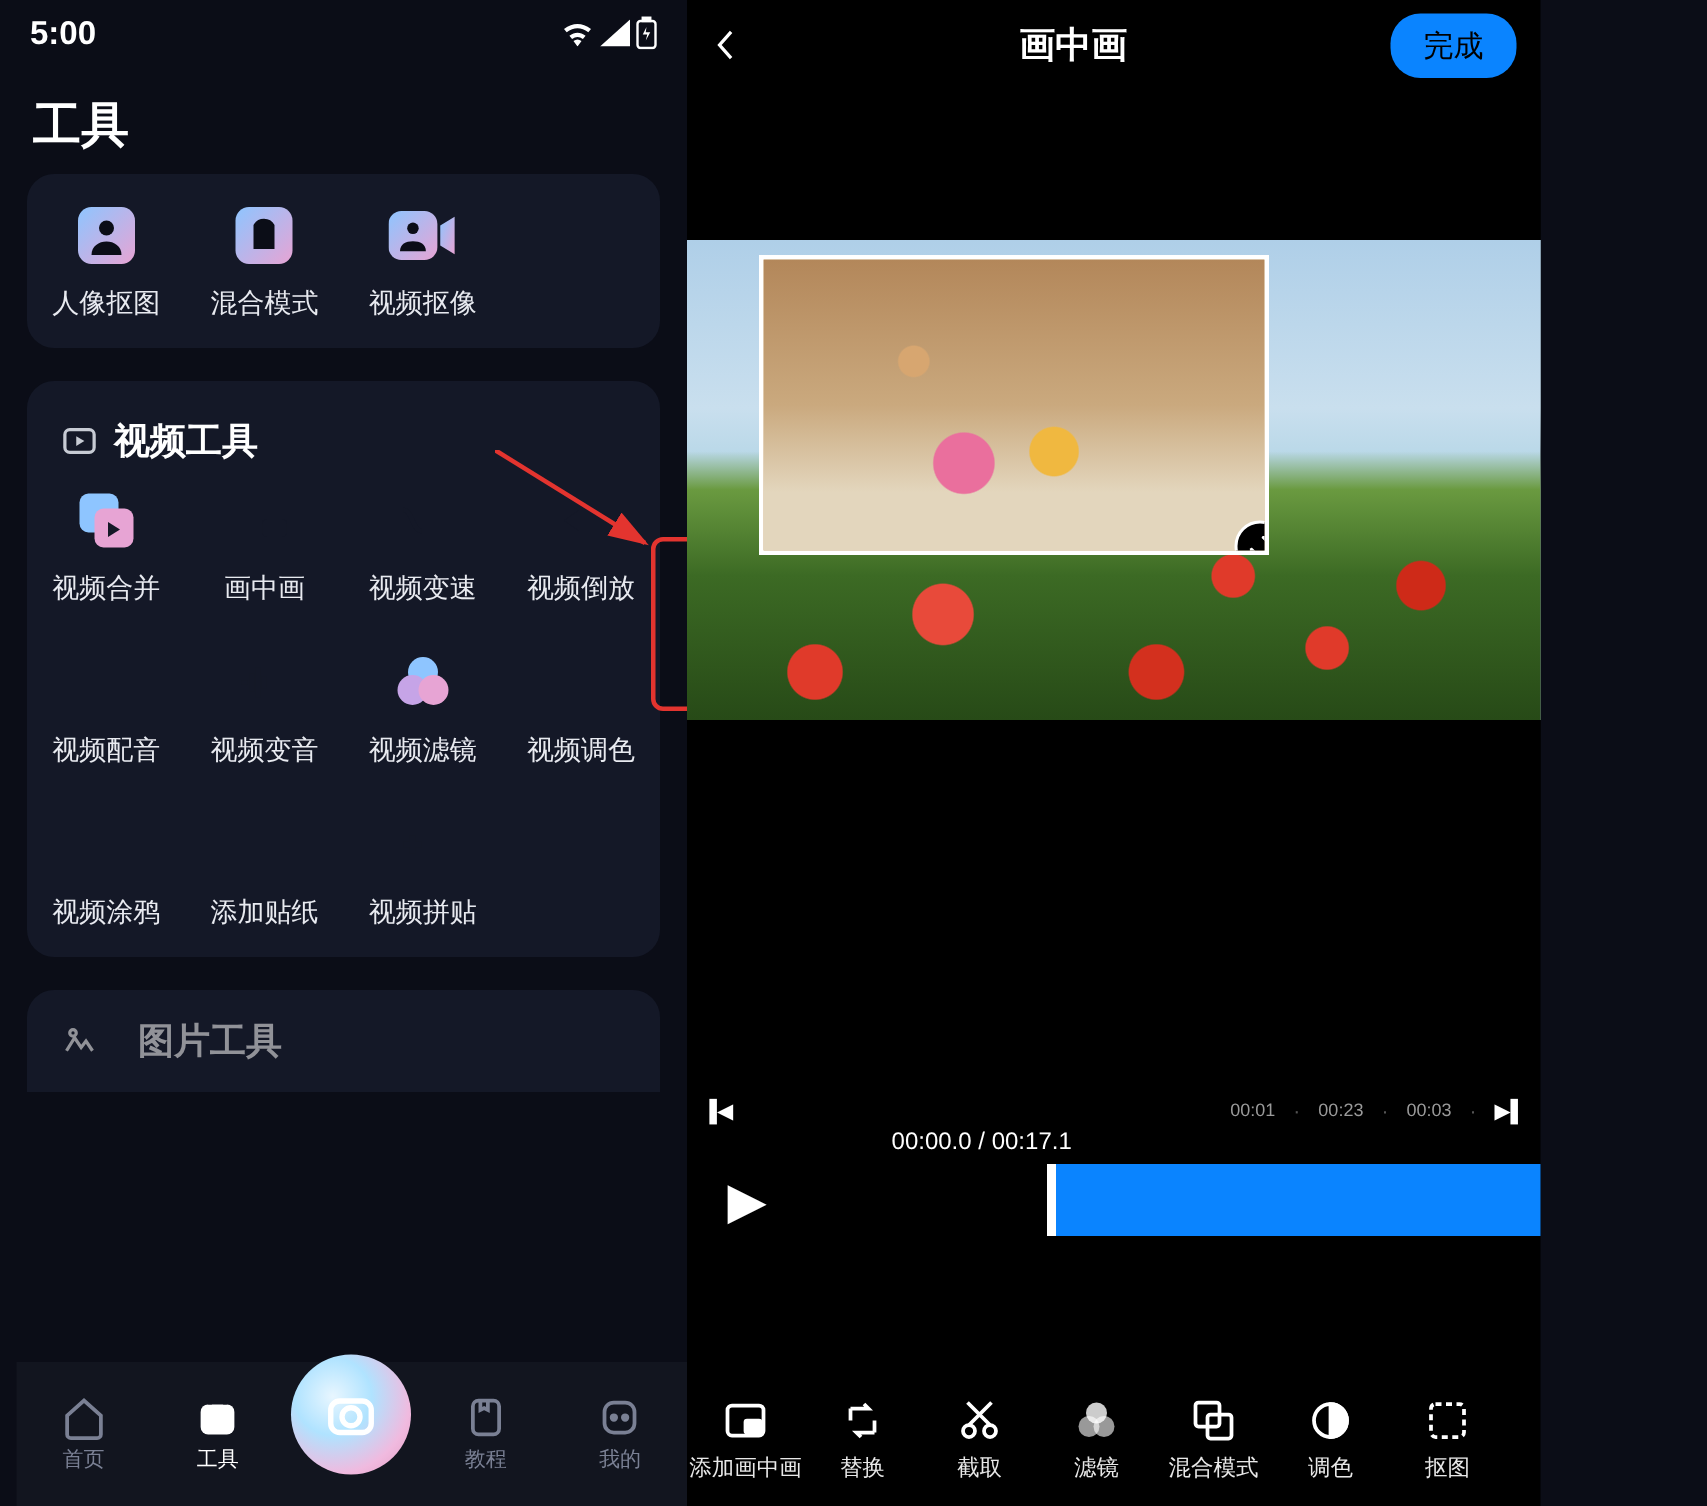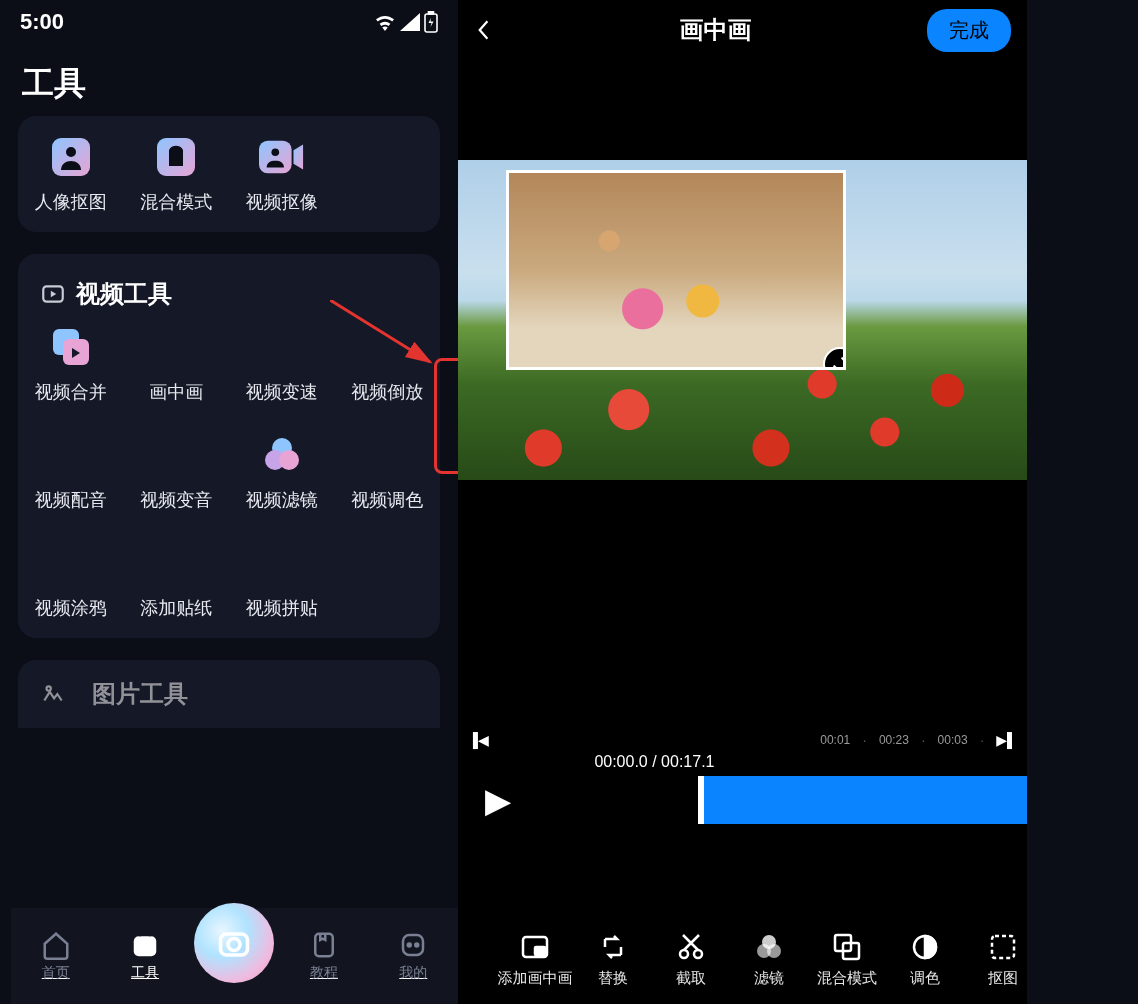--- a/index.html
+++ b/index.html
@@ -104,21 +104,20 @@
   }
   
   .bottom-nav {
     position: absolute;
     bottom: 0; left: 11px; right: 0;
     height: 96px;
     background: #12151f;
     display: grid;
     grid-template-columns: repeat(5, 1fr);
     align-items: center;
-    text-decoration: underline;
   }
   .nav-item {
     display: flex;
     flex-direction: column;
     align-items: center;
     gap: 4px;
     cursor: pointer;
   }
   .nav-icon { font-size: 26px; color: #7a8094; }
   .nav-label { font-size: 14px; color: #7a8094; }
@@ -267,23 +266,22 @@
     border-left: 6px solid #fff;
   }
   
   .editor-tools {
     position: absolute;
     bottom: 0; left: 0; right: 0;
     height: 92px;
     display: flex;
     align-items: center;
     gap: 8px;
-    padding: 0 16px;
+    padding: 0 4px;
     overflow: hidden;
-    margin-left: 26px;
   }
   .etool {
     display: flex;
     flex-direction: column;
     align-items: center;
     gap: 4px;
     min-width: 70px;
     cursor: pointer;
   }
   .etool-icon {

